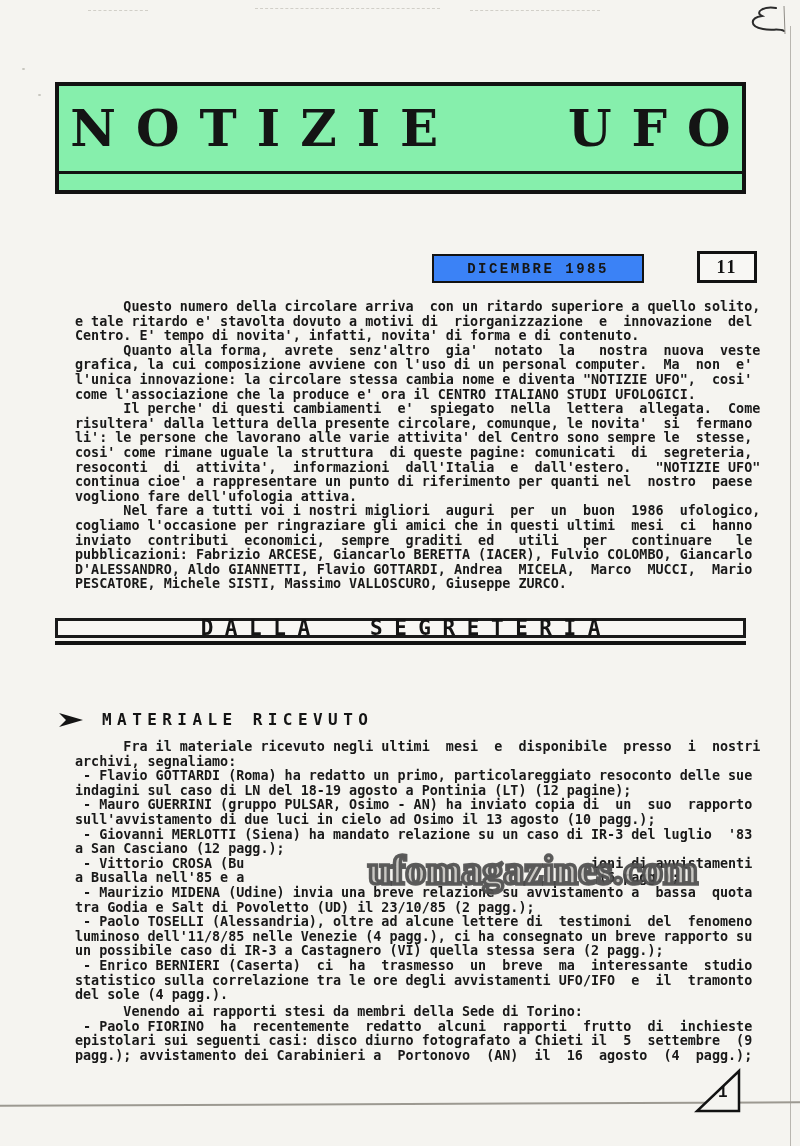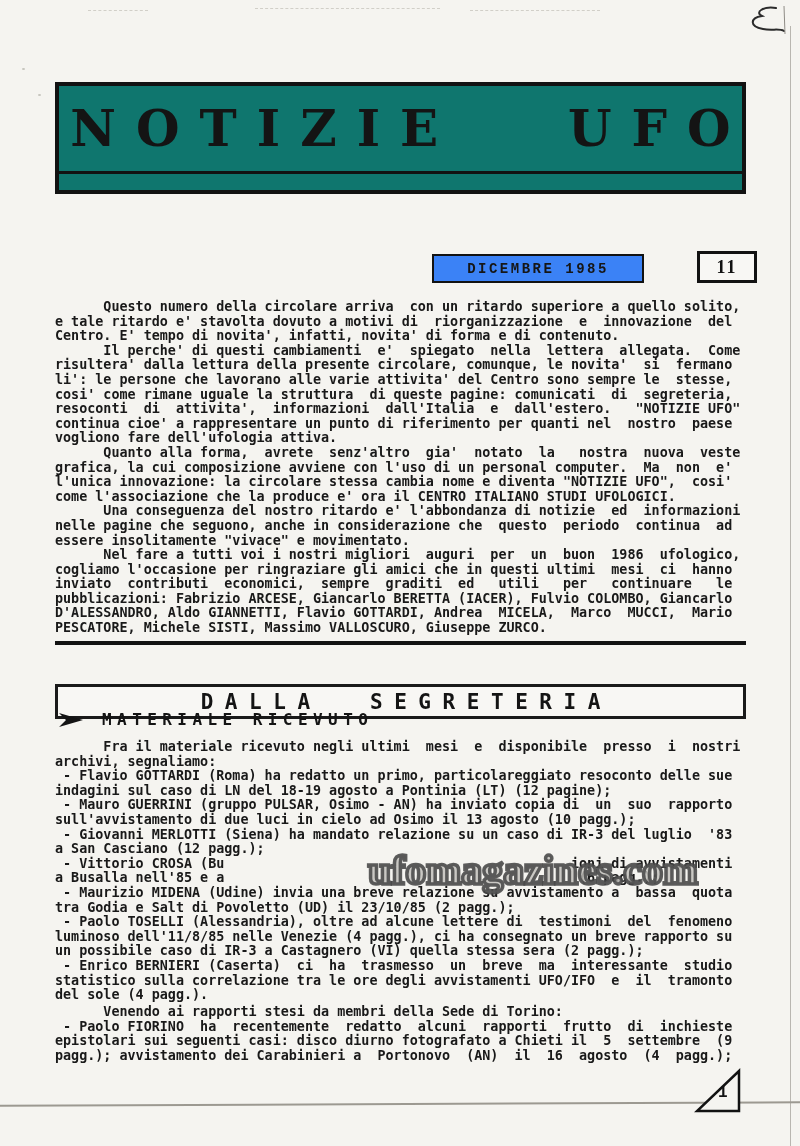--- a/index.html
+++ b/index.html
@@ -10,21 +10,21 @@
   }
   .abs{position:absolute;}
   
   .streak{height:0;border-top:1px dashed #c3c0b8;opacity:.7;}
   .speck{width:3px;height:2px;background:#b9b6ae;border-radius:50%;opacity:.8;}
   .margin-vline{width:1px;background:#b9b6b0;}
   .footer-line{height:2px;background:#9c9991;transform:rotate(-0.25deg);}
   
   .masthead{
     left:55px;top:82px;width:691px;height:112px;
-    border:4px solid #121212;background:#0f766e;box-sizing:border-box;
+    border:4px solid #121212;background:#86efac;box-sizing:border-box;
   }
   .masthead-title-row{
     height:88px;border-bottom:3px solid #121212;box-sizing:border-box;
     display:flex;align-items:center;justify-content:center;
   }
   .masthead-title{
     font-family:"DejaVu Serif",serif;font-weight:bold;font-size:50px;
     letter-spacing:.40em;word-spacing:.35em;color:#141414;
     white-space:pre;text-indent:.40em;
   }
@@ -60,28 +60,29 @@
   }
   .issue-number{
     font-family:Liberation Serif, serif;font-weight:700;font-size:18px;
     letter-spacing:2px;color:#121212;
   }
   
   .bodytext{
     font-family:"DejaVu Sans Mono",monospace;font-weight:700;
     font-size:13.4px;line-height:14.6px;color:#191919;
     white-space:pre;
+    margin-left:20px;
   }
   .intro-block{left:55px;top:300px;width:700px;}
   .section-block{left:55px;top:740px;width:700px;}
   .torino-block{left:55px;top:1005px;width:700px;}
   
   .banner-rule{left:55px;top:641px;width:691px;height:4px;background:#121212;}
   .banner-box{
-    left:55px;top:684px;width:691px;height:35px;border:3px solid #1a1a1a;
+    left:55px;top:618px;width:691px;height:20px;border:3px solid #1a1a1a;
     box-sizing:border-box;display:flex;align-items:center;justify-content:center;
     background:#f8f7f4;
   }
   .banner-label{
     font-family:"DejaVu Sans Mono",monospace;font-weight:700;font-size:21px;
     letter-spacing:.55em;color:#141414;white-space:pre;text-indent:.55em;
   }
   
   .materiale-heading{
     left:58px;top:710px;display:flex;align-items:center;gap:18px;
@@ -134,34 +135,31 @@
   <span class="date-label">DICEMBRE 1985</span>
 </div>
 <div class="abs issue-box">
   <span class="issue-number">11</span>
 </div>
 
 <div class="abs intro-block">
   <div class="bodytext">      Questo numero della circolare arriva  con un ritardo superiore a quello solito,
 e tale ritardo e' stavolta dovuto a motivi di  riorganizzazione  e  innovazione  del
 Centro. E' tempo di novita', infatti, novita' di forma e di contenuto.</div>
+  <div class="bodytext">      Quanto alla forma,  avrete  senz'altro  gia'  notato  la   nostra  nuova  veste
+grafica, la cui composizione avviene con l'uso di un personal computer.  Ma  non  e'
+l'unica innovazione: la circolare stessa cambia nome e diventa "NOTIZIE UFO",  cosi'
+come l'associazione che la produce e' ora il CENTRO ITALIANO STUDI UFOLOGICI.</div>
   <div class="bodytext">      Il perche' di questi cambiamenti  e'  spiegato  nella  lettera  allegata.  Come
 risultera' dalla lettura della presente circolare, comunque, le novita'  si  fermano
 li': le persone che lavorano alle varie attivita' del Centro sono sempre le  stesse,
 cosi' come rimane uguale la struttura  di queste pagine: comunicati  di  segreteria,
 resoconti  di  attivita',  informazioni  dall'Italia  e  dall'estero.   "NOTIZIE UFO"
 continua cioe' a rappresentare un punto di riferimento per quanti nel  nostro  paese
 vogliono fare dell'ufologia attiva.</div>
-  <div class="bodytext">      Quanto alla forma,  avrete  senz'altro  gia'  notato  la   nostra  nuova  veste
-grafica, la cui composizione avviene con l'uso di un personal computer.  Ma  non  e'
-l'unica innovazione: la circolare stessa cambia nome e diventa "NOTIZIE UFO",  cosi'
-come l'associazione che la produce e' ora il CENTRO ITALIANO STUDI UFOLOGICI.</div>
-  <div class="bodytext">      Una conseguenza del nostro ritardo e' l'abbondanza di notizie  ed  informazioni
-nelle pagine che seguono, anche in considerazione che  questo  periodo  continua  ad
-essere insolitamente "vivace" e movimentato.</div>
   <div class="bodytext">      Nel fare a tutti voi i nostri migliori  auguri  per  un  buon  1986  ufologico,
 cogliamo l'occasione per ringraziare gli amici che in questi ultimi  mesi  ci  hanno
 inviato  contributi  economici,  sempre  graditi  ed   utili   per   continuare   le
 pubblicazioni: Fabrizio ARCESE, Giancarlo BERETTA (IACER), Fulvio COLOMBO, Giancarlo
 D'ALESSANDRO, Aldo GIANNETTI, Flavio GOTTARDI, Andrea  MICELA,  Marco  MUCCI,  Mario
 PESCATORE, Michele SISTI, Massimo VALLOSCURO, Giuseppe ZURCO.</div>
 </div>
 
 <div class="abs banner-rule"></div>
 <div class="abs banner-box">

